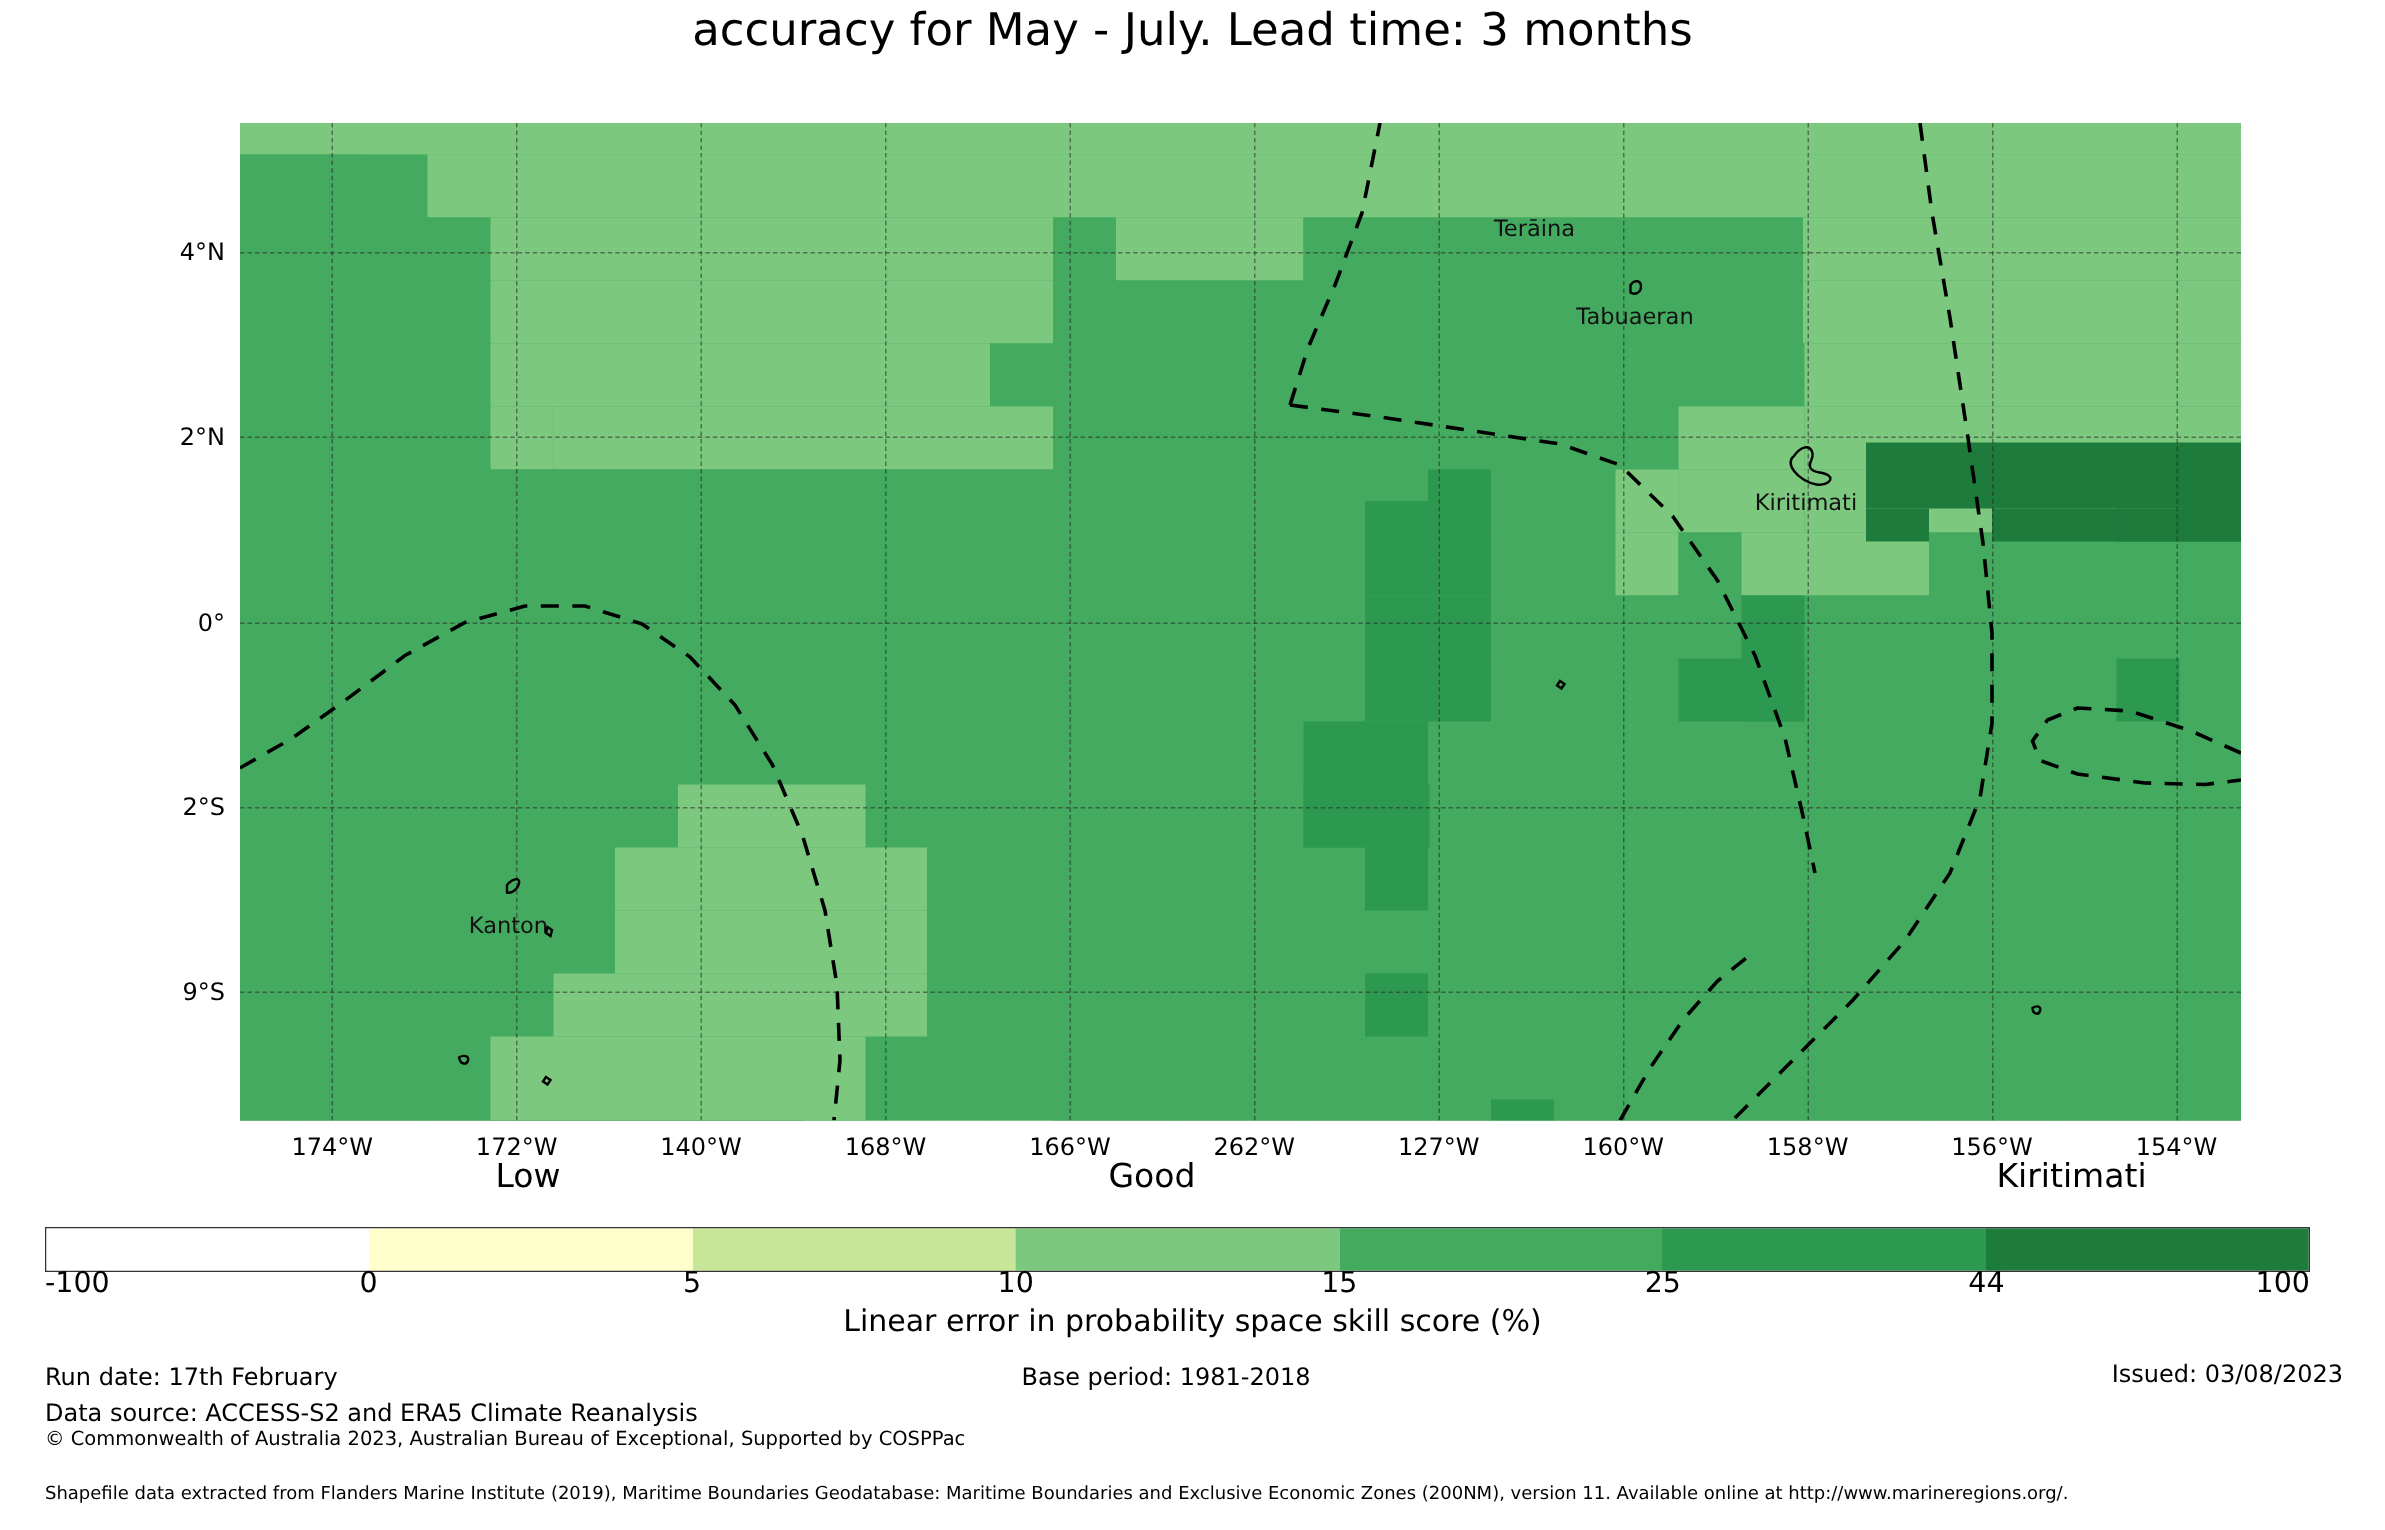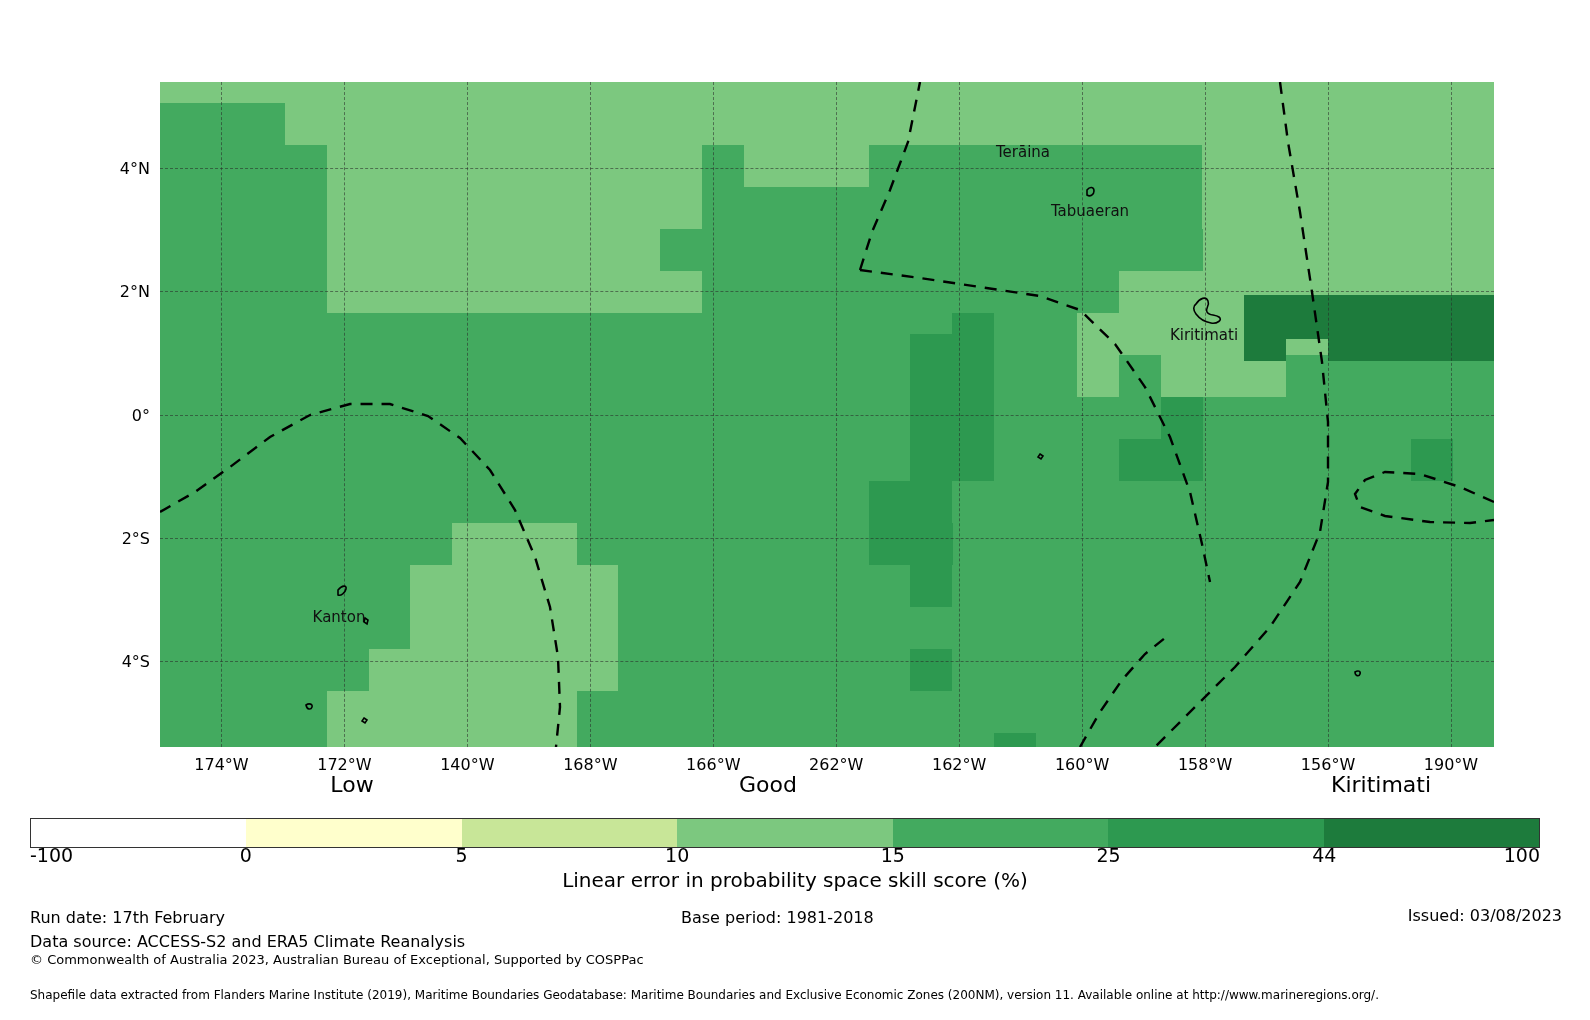--- a/index.html
+++ b/index.html
@@ -63,20 +63,21 @@
   #data-source{top:932px;}
   #copyright{top:952px;font-size:13px;}
   #base-period{position:absolute;left:681px;top:908px;font-size:16px;color:#000;white-space:nowrap;}
   #issued{position:absolute;right:28px;top:906px;font-size:16px;color:#000;white-space:nowrap;}
   #shapefile{position:absolute;left:30px;top:988px;font-size:12px;color:#000;white-space:nowrap;}
 </style>
 </head>
 <body>
 
 <div id="title">
+  <span class="l2">accuracy for May - July. Lead time: 3 months</span>
 </div>
 
 <div id="plot">
   <div id="cells">
       <div class="cell" style="left: -0.5px; top: -0.5px; width: 42.6875px; height: 42.5625px; background: rgb(124, 200, 127);"></div>
       <div class="cell" style="left: 41.1875px; top: -0.5px; width: 42.6875px; height: 42.5625px; background: rgb(124, 200, 127);"></div>
       <div class="cell" style="left: 82.875px; top: -0.5px; width: 42.6875px; height: 42.5625px; background: rgb(124, 200, 127);"></div>
       <div class="cell" style="left: 124.562px; top: -0.5px; width: 42.6875px; height: 42.5625px; background: rgb(124, 200, 127);"></div>
       <div class="cell" style="left: 166.25px; top: -0.5px; width: 42.6875px; height: 42.5625px; background: rgb(124, 200, 127);"></div>
       <div class="cell" style="left: 207.938px; top: -0.5px; width: 42.6875px; height: 42.5625px; background: rgb(124, 200, 127);"></div>
@@ -715,32 +716,32 @@
   </svg>
 </div>
 
 <div id="xticks">
     <div class="xtick" style="left: 221.475px;">174°W</div>
     <div class="xtick" style="left: 344.424px;">172°W</div>
     <div class="xtick" style="left: 467.373px;">140°W</div>
     <div class="xtick" style="left: 590.323px;">168°W</div>
     <div class="xtick" style="left: 713.272px;">166°W</div>
     <div class="xtick" style="left: 836.221px;">262°W</div>
-    <div class="xtick" style="left: 959.171px;">162°W</div>
+    <div class="xtick" style="left: 959.171px;">127°W</div>
     <div class="xtick" style="left: 1082.12px;">160°W</div>
     <div class="xtick" style="left: 1205.07px;">158°W</div>
     <div class="xtick" style="left: 1328.02px;">156°W</div>
-    <div class="xtick" style="left: 1450.97px;">190°W</div>
+    <div class="xtick" style="left: 1450.97px;">154°W</div>
   </div>
 <div id="yticks">
     <div class="ytick" style="top: 168.204px;">4°N</div>
     <div class="ytick" style="top: 291.352px;">2°N</div>
     <div class="ytick" style="top: 414.5px;">0°</div>
     <div class="ytick" style="top: 537.648px;">2°S</div>
-    <div class="ytick" style="top: 660.796px;">4°S</div>
+    <div class="ytick" style="top: 660.796px;">9°S</div>
   </div>
 
 <div id="quals">
     <div class="qual" style="left: 352px;">Low</div>
     <div class="qual" style="left: 768px;">Good</div>
     <div class="qual" style="left: 1381px;">Kiritimati</div>
   </div>
 
 <div id="cbar">
     <div class="seg" style="width: 215.714px; background: rgb(255, 255, 255);"></div>

